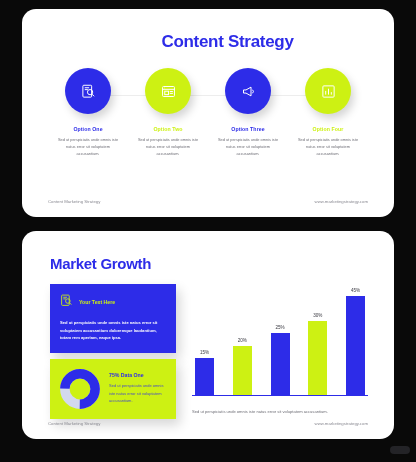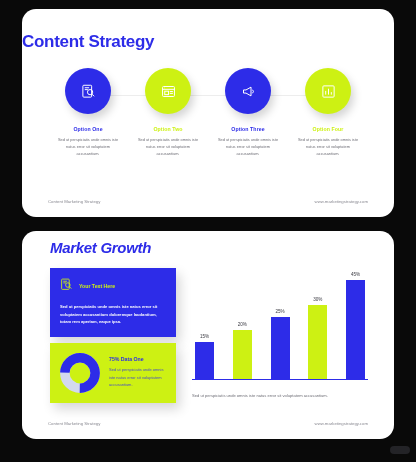--- a/index.html
+++ b/index.html
@@ -16,25 +16,27 @@
     left:22px; width:372px;
     background:#ffffff;
     border-radius:14px;
     overflow:hidden;
   }
   #slide-1 { top:9px;  height:208px; }
   #slide-2 { top:231px; height:208px; }
 
   
   .s1-title {
+    text-align:center;
     color:#2D2CE8;
     font-weight:bold;
     font-size:17px;
     letter-spacing:-0.3px;
     margin-top:23px;
+    margin-left:39px;
   }
 
   .options {
     display:flex;
     justify-content:space-between;
     padding:0 30px;
     margin-top:16px;
     position:relative;
   }
   .connector {
@@ -78,22 +80,21 @@
     font-size:4.3px;
     color:#8a8a92;
   }
 
   
   .s2-title {
     color:#2D2CE8;
     font-weight:bold;
     font-size:15px;
     letter-spacing:-0.3px;
-    margin:8px 0 0 28px;
-    font-style:italic;
+    margin:24px 0 0 28px;
   }
   .s2-body {
     display:flex;
     margin:12px 26px 0 28px;
     gap:16px;
   }
   .s2-left { width:126px; }
 
   .card-blue {
     background:#2D2CE8;

